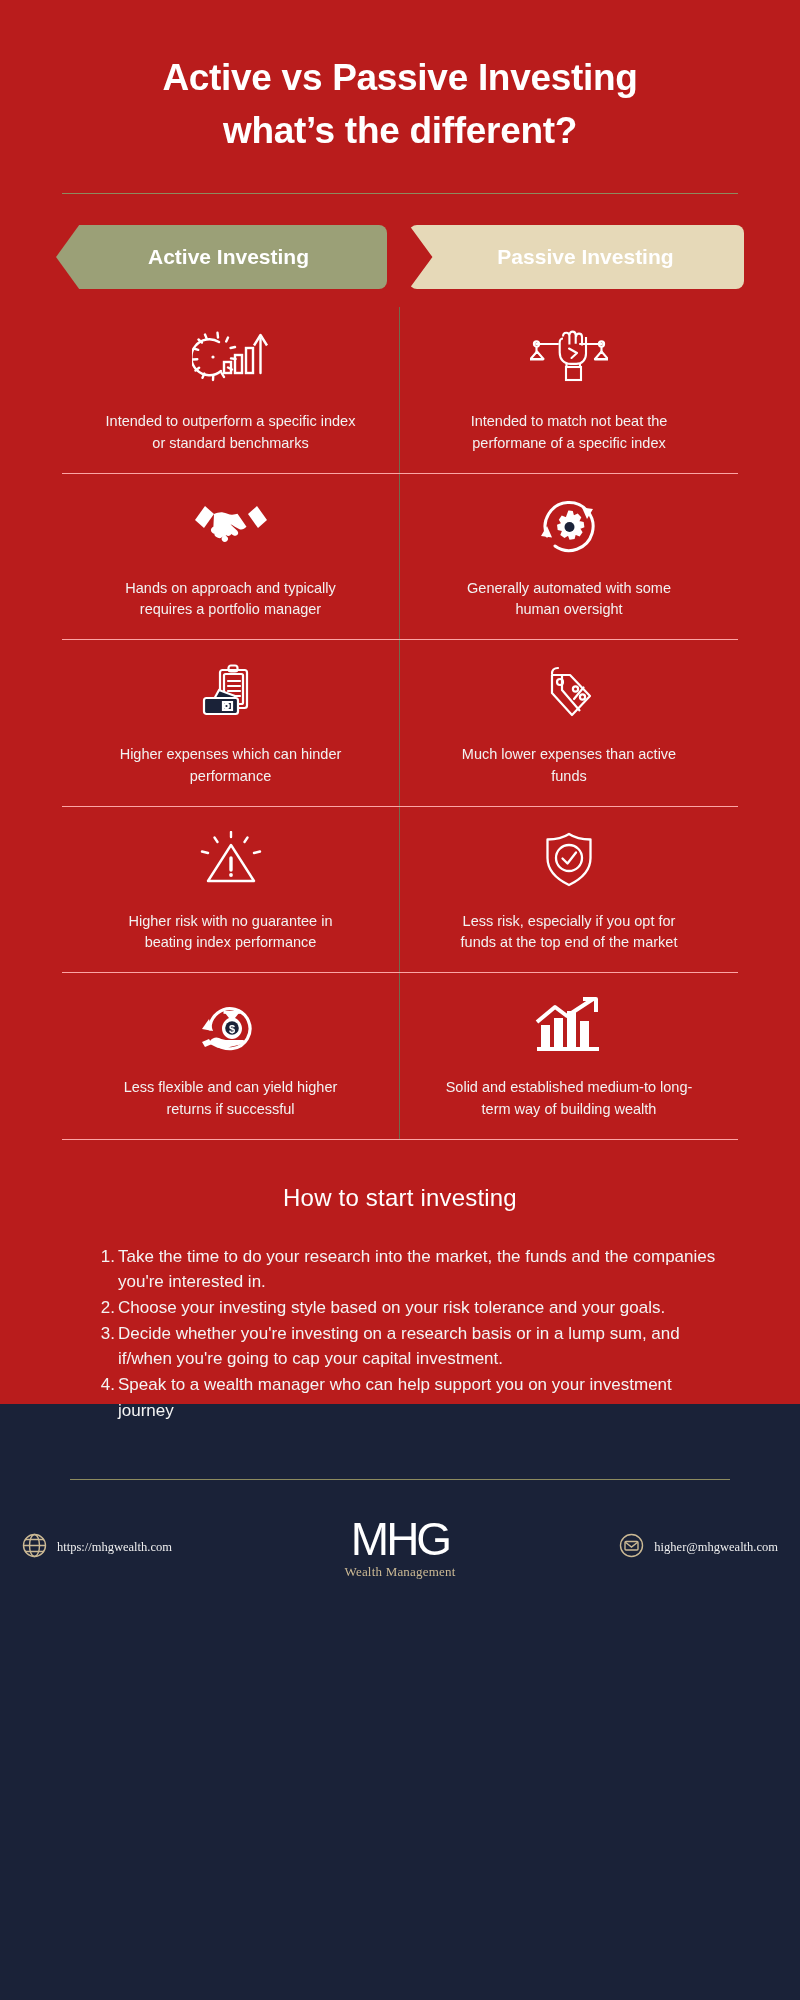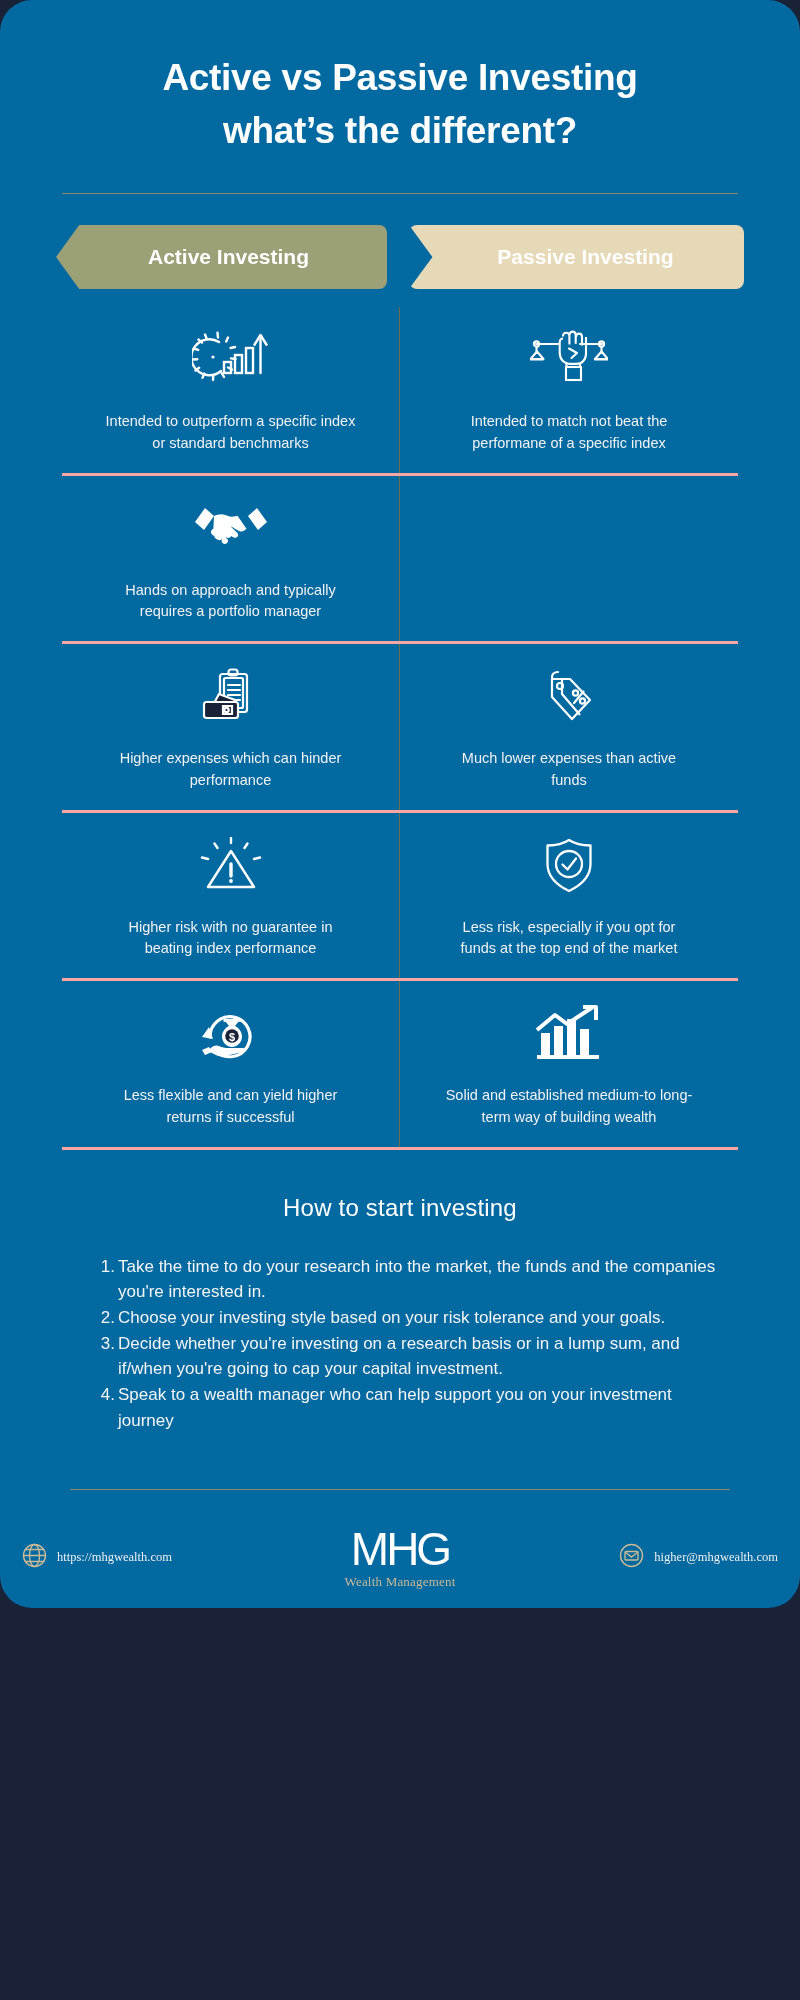--- a/index.html
+++ b/index.html
@@ -9,24 +9,23 @@
     height: 2000px;
     background: #1a2238;
     font-family: "Liberation Sans", sans-serif;
     color: #ffffff;
     overflow: hidden;
   }
 
   .page {
     position: relative;
     width: 800px;
-    height: 1608px;
-    background: #0369a1;
+    height: 1404px;
+    background: #b91c1c;
     padding: 0;
-    border-radius: 32px;
   }
 
   
   .title-block {
     padding: 52px 70px 0 70px;
     text-align: center;
   }
   .title-line {
     font-size: 37px;
     font-weight: bold;
@@ -71,21 +70,21 @@
     padding-left: 18px;
   }
 
   
   .grid {
     margin: 18px 62px 0 62px;
     position: relative;
   }
   .grid-row {
     display: flex;
-    border-bottom: 3px solid #fca5a5;
+    border-bottom: 1px solid #fca5a5;
     position: relative;
   }
   .grid-cell {
     width: 50%;
     padding: 22px 16px 18px 16px;
     display: flex;
     flex-direction: column;
     align-items: center;
     justify-content: flex-start;
     min-height: 152px;
@@ -250,20 +249,32 @@
             <path d="M13 8 L3 22 L12 30 L22 16 Z"></path>
             <path d="M65 8 L75 22 L66 30 L56 16 Z"></path>
             <path d="M22 16c3-1 6-2 9-1.5 3 .4 6 2.2 9 2.2 2.5 0 4-1 5.5-1l9 13c-2 2-4.5 3.5-7 2.5-3-1.2-6.5-4-9-5 1.5 2 5 4.6 6.8 6.6 1.6 1.8 1 4-1 4.8-1.8.7-3.4-.3-4.8-1.6-1.4 1.9-3.4 2.4-5.2 1.3-1.5 1.8-3.6 2.1-5.2 1-1.6 1.7-4 1.6-5.5.2-1.8-1.7-1.6-4 .2-5.6l-2.5-2.4z"></path>
             <path d="M20 34.5c-1.6-1.6-1.4-3.8.4-5.2 1.7-1.4 3.8-1 5.2.6 1.3 1.4 1 3.6-.7 5-1.6 1.3-3.6 1-4.9-.4z"></path>
             <path d="M25 39c-1.5-1.5-1.3-3.6.4-4.9 1.6-1.3 3.6-.9 4.9.6 1.2 1.3.9 3.4-.7 4.7-1.5 1.2-3.4.9-4.6-.4z"></path>
             <path d="M30.5 43c-1.4-1.4-1.2-3.3.4-4.5 1.5-1.2 3.3-.8 4.5.5 1.1 1.2.8 3.1-.6 4.3-1.4 1.1-3.2.8-4.3-.3z"></path>
           </svg>
         </div>
         <div class="cell-text">Hands on approach and typically requires a portfolio manager</div>
       </div>
+      <div class="grid-cell right">
+        <div class="cell-icon">
+          <svg width="62" height="58" viewBox="0 0 62 58" fill="none" stroke="#fff" stroke-width="3">
+            <path d="M9 38a24 24 0 1 1 8 10" stroke-linecap="round"></path>
+            <path d="M9 28l-6 10 11 1.5" fill="#fff" stroke="none"></path>
+            <path d="M49 21l6-10-11-1.5" fill="#fff" stroke="none"></path>
+            <path d="M31 13.5 34 14l1.2 4.6 4.3-1.8 2.6 2.6-1.9 4.3 4.6 1.2.5 3.6-4.3 1.7 2.4 4-2.1 3-4.3-1.7-1.2 4.6-3.6.5-1.7-4.3-4 2.4-3-2.1 1.7-4.3-4.6-1.2-.5-3.6 4.3-1.7-2.4-4 2.1-3 4.3 1.7z" fill="#fff" stroke="#fff" stroke-width="2"></path>
+            <circle cx="31.5" cy="29" r="5" fill="#1a2238" stroke="none"></circle>
+          </svg>
+        </div>
+        <div class="cell-text">Generally automated with some human oversight</div>
+      </div>
     </div>
 
     <div class="grid-row">
       <div class="grid-cell left">
         <div class="cell-icon">
           <svg width="64" height="58" viewBox="0 0 64 58" fill="none" stroke="#fff" stroke-width="2.2">
             <rect x="21" y="6" width="27" height="38" rx="2.5"></rect>
             <rect x="25" y="10" width="19" height="30" rx="1.5"></rect>
             <rect x="29.5" y="1.5" width="9" height="6" rx="2.5"></rect>
             <path d="M29 17h12M29 22h12M29 27h12M29 32h12" stroke-linecap="round"></path>

